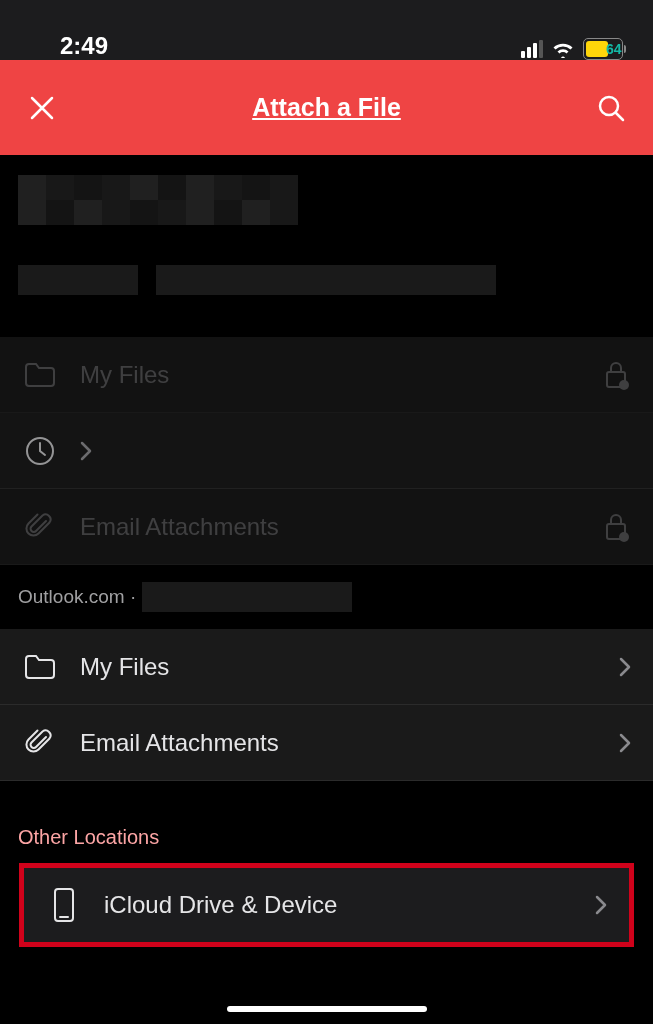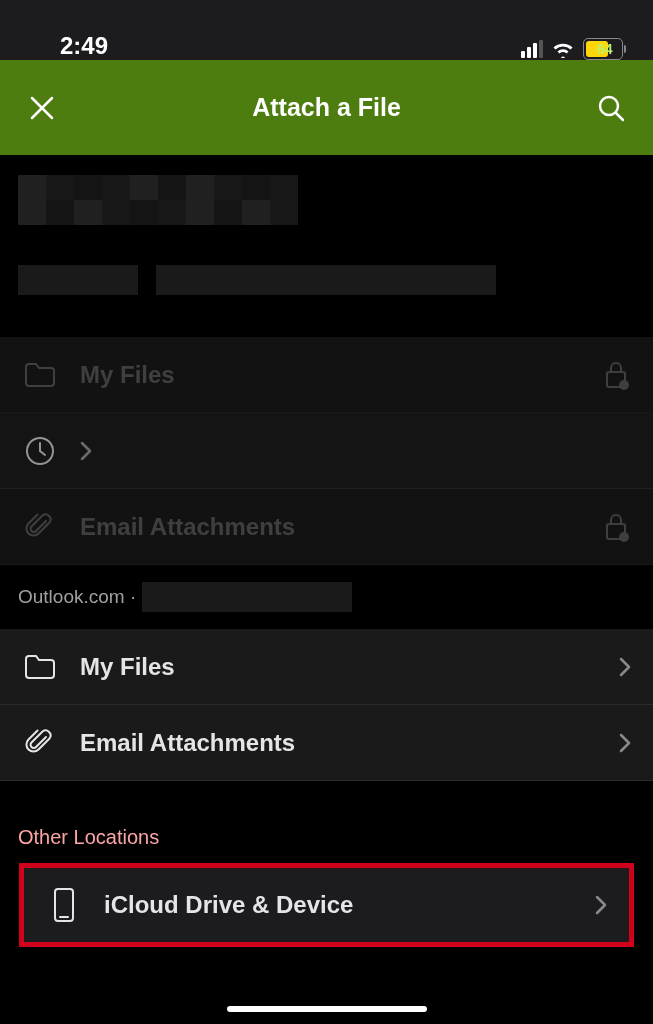--- a/index.html
+++ b/index.html
@@ -82,32 +82,33 @@
       width: 64%;
       background: #ffd60a;
       border-radius: 3px;
       display: flex;
       align-items: center;
       justify-content: center;
     }
     .battery-text {
       font-size: 14px;
       font-weight: 700;
-      color: #bef264;
+      color: #14b8a6;
       position: absolute;
-      left: 13px;
+      left: 22px;
     }
     
     .nav-header {
       height: 95px;
-      background: #4d7c0f;
+      background: #ef4444;
       display: flex;
       align-items: center;
       justify-content: space-between;
       padding: 0 22px;
+      text-decoration: underline;
     }
     .nav-title {
       font-size: 25px;
       font-weight: 600;
       text-align: center;
       flex: 1;
     }
     .icon-btn {
       width: 40px;
       height: 40px;
@@ -172,21 +173,21 @@
     .list-icon {
       width: 36px;
       height: 36px;
       display: flex;
       align-items: center;
       justify-content: center;
       margin-right: 22px;
     }
     .list-label {
       font-size: 24px;
-      font-weight: 700;
+      font-weight: 400;
       flex: 1;
       color: #e5e5e7;
     }
     .list-section.dimmed .list-label {
       color: #8a8a8e;
     }
     .list-trailing {
       display: flex;
       align-items: center;
     }

